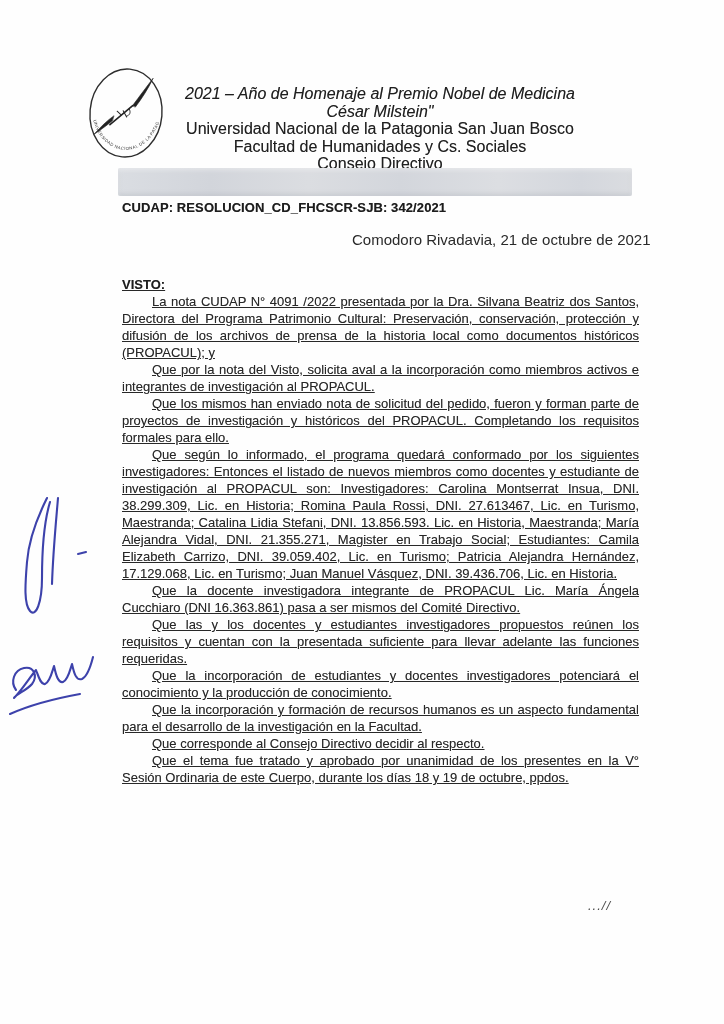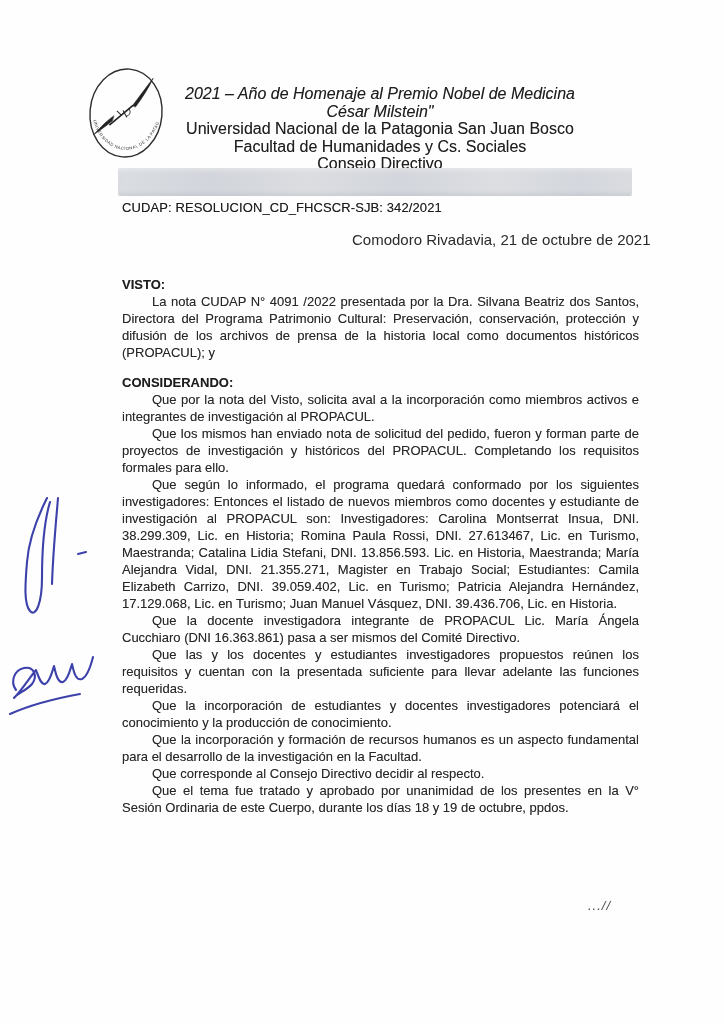--- a/index.html
+++ b/index.html
@@ -25,29 +25,30 @@
   .scan-band {
     position: absolute; left: 118px; top: 168px; width: 514px; height: 28px;
     background: linear-gradient(90deg, #dadde2 0%, #d2d5db 18%, #dbdde1 37%,
                 #d3d6dc 55%, #dcdee2 74%, #d4d7dd 90%, #dadce0 100%);
     border-radius: 2px;
     box-shadow: inset 0 2px 4px rgba(255,255,255,.45), inset 0 -2px 4px rgba(160,165,175,.35);
   }
   
   .cudap {
     position: absolute; left: 122px; top: 200px;
-    font-weight: normal; font-size: 13px; letter-spacing: .1px; color: #1d1d1d;
+    font-weight: bold; font-size: 13px; letter-spacing: .1px; color: #1d1d1d;
     text-shadow: 0 0 .5px rgba(20,20,20,.5);
   }
   .dateline { position: absolute; left: 352px; top: 231px; font-size: 15px; color: #2a2a2a; }
   
   .doc-body {
     position: absolute; left: 122px; top: 276px; width: 517px;
     font-size: 13px; line-height: 17px; text-align: justify; color: #282828;
     text-shadow: 0 0 .4px rgba(40,40,40,.4);
+    text-decoration: underline;
   }
   .doc-body p { margin: 0; }
   .section-label { font-weight: bold; color: #1d1d1d; }
   .label-considerando { margin-top: 13px !important; }
   .para { text-indent: 30px; }
   
   .continuation {
     position: absolute; left: 588px; top: 898px;
     font-size: 13px; font-style: italic; color: #4a4a4a; letter-spacing: 1px;
   }
@@ -86,21 +87,20 @@
 
   <div class="scan-band"></div>
 
   <div class="cudap">CUDAP: RESOLUCION_CD_FHCSCR-SJB: 342/2021</div>
 
   <div class="dateline">Comodoro Rivadavia, 21 de octubre de 2021</div>
 
   <div class="doc-body">
     <p class="section-label">VISTO:</p>
     <p class="para">La nota CUDAP N° 4091 /2022 presentada por la Dra. Silvana Beatriz dos Santos, Directora del Programa Patrimonio Cultural: Preservación, conservación, protección y difusión de los archivos de prensa de la historia local como documentos históricos (PROPACUL); y</p>
-    <p class="section-label label-considerando">CONSIDERANDO:</p>
     <p class="para">Que por la nota del Visto, solicita aval a la incorporación como miembros activos e integrantes de investigación al PROPACUL.</p>
     <p class="para">Que los mismos han enviado nota de solicitud del pedido, fueron y forman parte de proyectos de investigación y históricos del PROPACUL. Completando los requisitos formales para ello.</p>
     <p class="para">Que según lo informado, el programa quedará conformado por los siguientes investigadores: Entonces el listado de nuevos miembros como docentes y estudiante de investigación al PROPACUL son: Investigadores: Carolina Montserrat Insua, DNI. 38.299.309, Lic. en Historia; Romina Paula Rossi, DNI. 27.613467, Lic. en Turismo, Maestranda; Catalina Lidia Stefani, DNI. 13.856.593. Lic. en Historia, Maestranda; María Alejandra Vidal, DNI. 21.355.271, Magister en Trabajo Social; Estudiantes: Camila Elizabeth Carrizo, DNI. 39.059.402, Lic. en Turismo; Patricia Alejandra Hernández, 17.129.068, Lic. en Turismo; Juan Manuel Vásquez, DNI. 39.436.706, Lic. en Historia.</p>
     <p class="para">Que la docente investigadora integrante de PROPACUL Lic. María Ángela Cucchiaro (DNI 16.363.861) pasa a ser mismos del Comité Directivo.</p>
     <p class="para">Que las y los docentes y estudiantes investigadores propuestos reúnen los requisitos y cuentan con la presentada suficiente para llevar adelante las funciones requeridas.</p>
     <p class="para">Que la incorporación de estudiantes y docentes investigadores potenciará el conocimiento y la producción de conocimiento.</p>
     <p class="para">Que la incorporación y formación de recursos humanos es un aspecto fundamental para el desarrollo de la investigación en la Facultad.</p>
     <p class="para">Que corresponde al Consejo Directivo decidir al respecto.</p>
     <p class="para">Que el tema fue tratado y aprobado por unanimidad de los presentes en la V° Sesión Ordinaria de este Cuerpo, durante los días 18 y 19 de octubre, ppdos.</p>
   </div>

